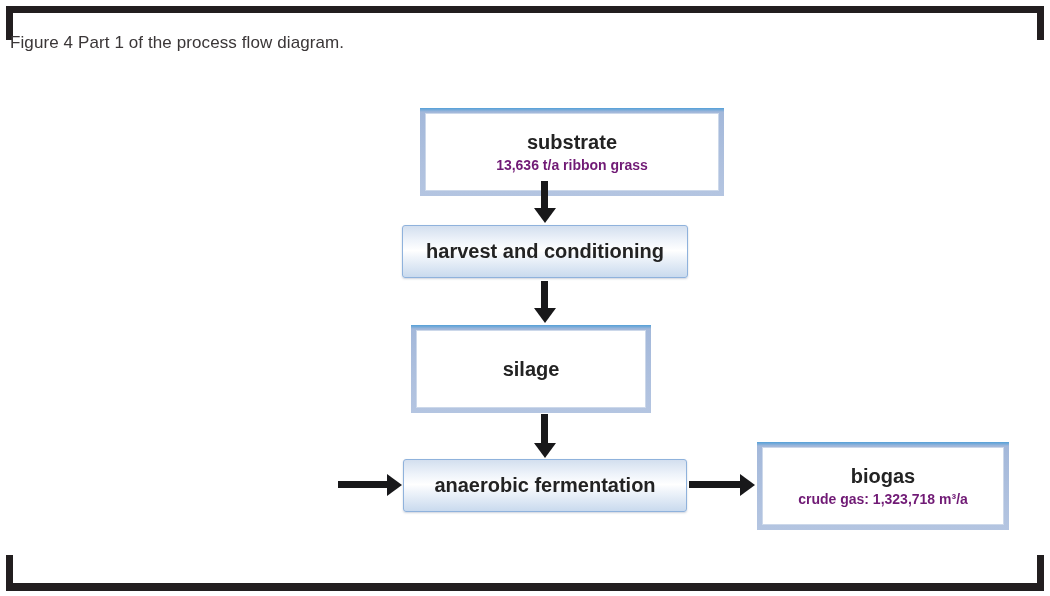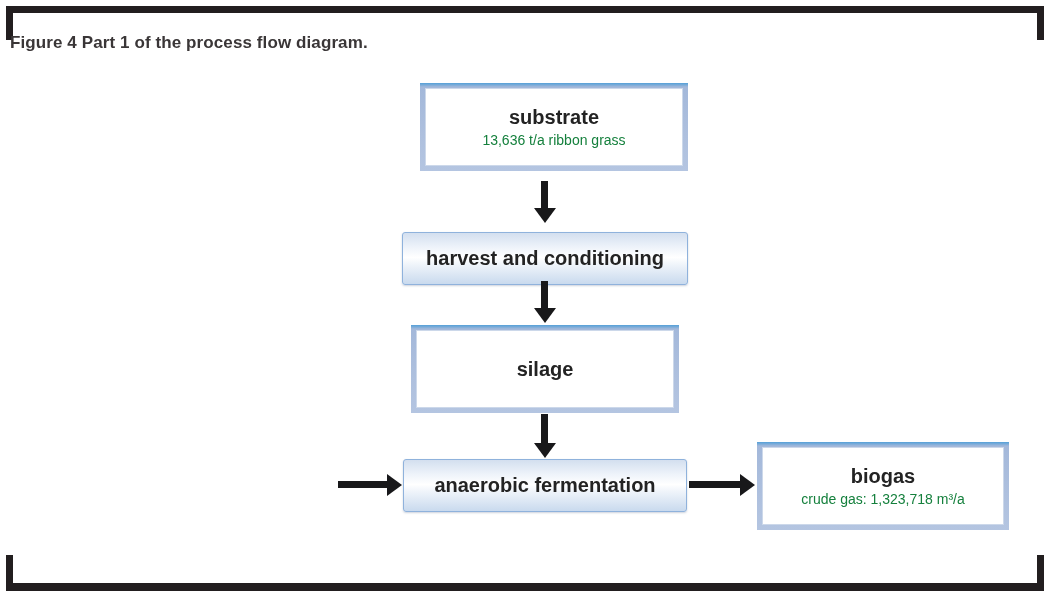--- a/index.html
+++ b/index.html
@@ -6,34 +6,34 @@
   html,body { background:#ffffff; }
   body { font-family:"Liberation Sans", sans-serif; }
   #stage {
     position:relative; width:1050px; height:596px; background:#ffffff; overflow:hidden;
   }
   
   .frame { position:absolute; background:#221e1f; }
   
   .caption {
     position:absolute; left:10px; top:33px; width:600px;
-    font-size:17px; font-weight:700; color:#3a3637; letter-spacing:0.1px;
+    font-size:17px; font-weight:400; color:#3a3637; letter-spacing:0.1px;
   }
   
   .m-box {
     position:absolute; padding:5px;
     background:linear-gradient(180deg, #54a0d8 0px, #a3b8da 4px, #aec0de 60%, #b4c5e1 100%);
   }
   .m-box-inner {
     width:100%; height:100%; background:#ffffff; border:1px solid #ccd8ea;
     display:flex; flex-direction:column; align-items:center; justify-content:center;
     text-align:center;
   }
   .m-title { font-size:20px; font-weight:700; color:#232323; line-height:1.25; }
-  .m-sub   { font-size:14px; font-weight:400; color:#15803d; line-height:1.3; margin-top:1px; }
+  .m-sub   { font-size:14px; font-weight:700; color:#701a75; line-height:1.3; margin-top:1px; }
   
   .p-box {
     position:absolute; border:1px solid #8fb2dc; border-radius:3px;
     background:linear-gradient(180deg, #d3dfef 0%, #eef3fa 28%, #ffffff 48%, #eff4fa 62%, #c9daee 100%);
     box-shadow:0 1px 2px rgba(60,80,120,0.25);
     display:flex; align-items:center; justify-content:center; text-align:center;
   }
   .p-title { font-size:20px; font-weight:700; color:#232323; }
   
   .v-arrow { position:absolute; width:22px; }
@@ -54,42 +54,42 @@
 
   <div class="frame" style="left:6px;  top:6px;   width:1038px; height:7px;"></div>
   <div class="frame" style="left:6px;  top:6px;   width:7px;    height:34px;"></div>
   <div class="frame" style="left:1037px; top:6px; width:7px;    height:34px;"></div>
   <div class="frame" style="left:6px;  top:583px; width:1038px; height:8px;"></div>
   <div class="frame" style="left:6px;  top:555px; width:7px;    height:36px;"></div>
   <div class="frame" style="left:1037px; top:555px; width:7px;  height:36px;"></div>
 
   <div class="caption">Figure 4 Part 1 of the process flow diagram.</div>
 
-  <div class="m-box" style="left:420px; top:83px; width:268px; height:88px;">
+  <div class="m-box" style="left:420px; top:108px; width:304px; height:88px;">
     <div class="m-box-inner">
       <div class="m-title">substrate</div>
       <div class="m-sub">13,636 t/a ribbon grass</div>
     </div>
   </div>
 
   <div class="v-arrow" style="left:534px; top:181px; height:42px;">
     <div class="shaft"></div>
     <div class="head"></div>
   </div>
 
-  <div class="p-box" style="left:402px; top:232px; width:286px; height:53px;">
+  <div class="p-box" style="left:402px; top:225px; width:286px; height:53px;">
     <div class="p-title">harvest and conditioning</div>
   </div>
 
   <div class="v-arrow" style="left:534px; top:281px; height:42px;">
     <div class="shaft"></div>
     <div class="head"></div>
   </div>
 
-  <div class="m-box" style="left:411px; top:325px; width:268px; height:88px;">
+  <div class="m-box" style="left:411px; top:325px; width:240px; height:88px;">
     <div class="m-box-inner">
       <div class="m-title">silage</div>
     </div>
   </div>
 
   <div class="v-arrow" style="left:534px; top:414px; height:44px;">
     <div class="shaft"></div>
     <div class="head"></div>
   </div>
 

